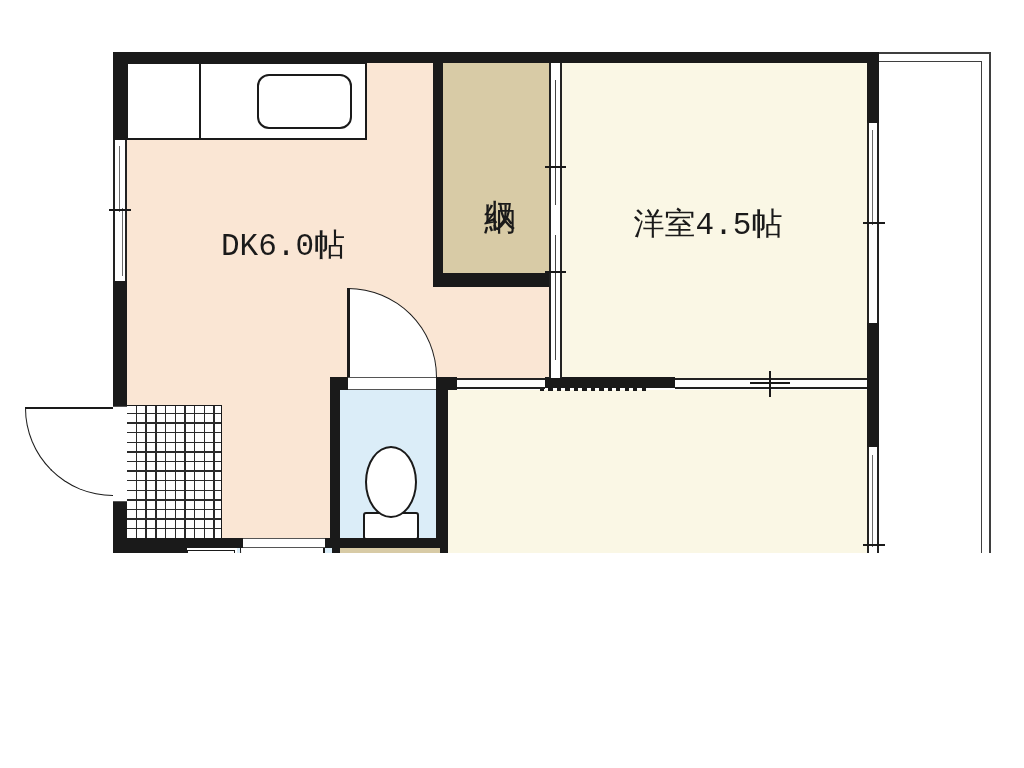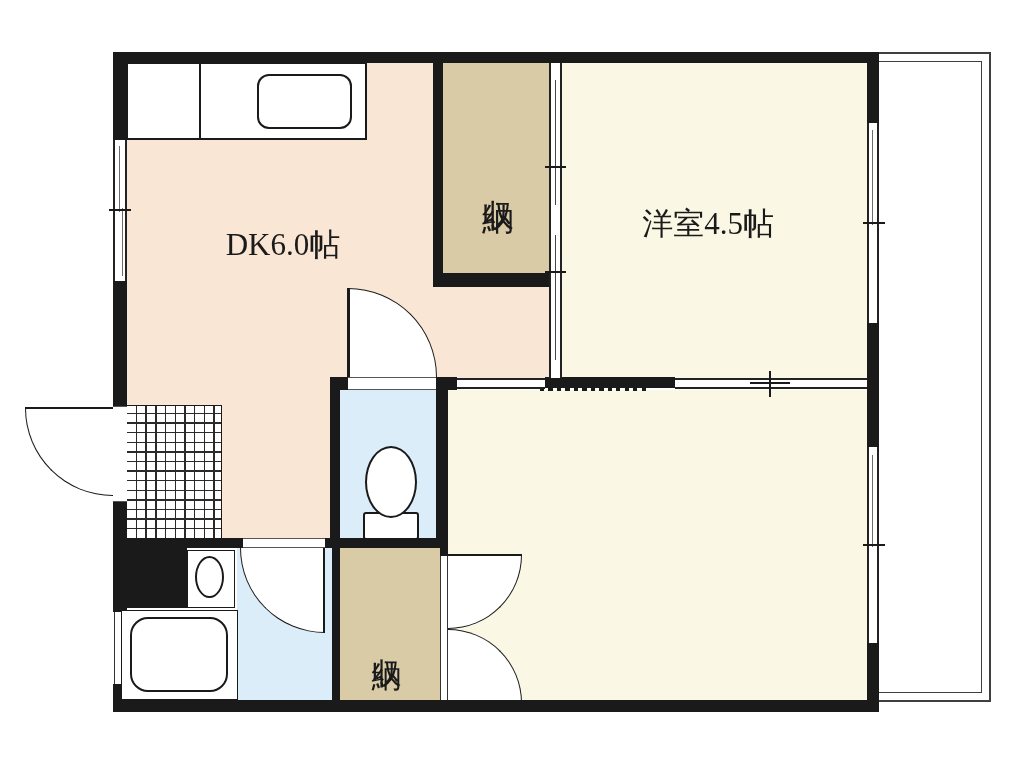--- a/index.html
+++ b/index.html
@@ -1,17 +1,17 @@
 <!DOCTYPE html>
 <html><head>
 <meta charset="utf-8">
 <style>
   html,body{margin:0;padding:0;background:#fff;}
-  #stage{position:relative;width:1024px;height:768px;background:#ffffff;overflow:hidden;
-         font-family:Liberation Serif, serif;}
+  #stage{position:relative;width:1024px;height:553px;background:#ffffff;overflow:hidden;
+         font-family:Liberation Mono, monospace;}
   .w{position:absolute;background:#1a1a1a;}           
   .floor{position:absolute;}
   .win-v{position:absolute;background:#fff;border-left:2px solid #222;border-right:2px solid #222;box-sizing:border-box;}
   .win-h{position:absolute;background:#fff;border-top:2px solid #222;border-bottom:2px solid #222;box-sizing:border-box;}
   .tick{position:absolute;background:#1a1a1a;}
   .panel{position:absolute;background:#6b6b6b;}
   .open{position:absolute;background:#fff;}
   .door{position:absolute;background:#fff;box-sizing:border-box;}
   .d-bl{border-left:1.8px solid #1a1a1a;border-bottom:1.8px solid #1a1a1a;border-radius:0 0 0 100%;}
   .d-tr{border-top:1.8px solid #1a1a1a;border-right:1.8px solid #1a1a1a;border-radius:0 100% 0 0;}

